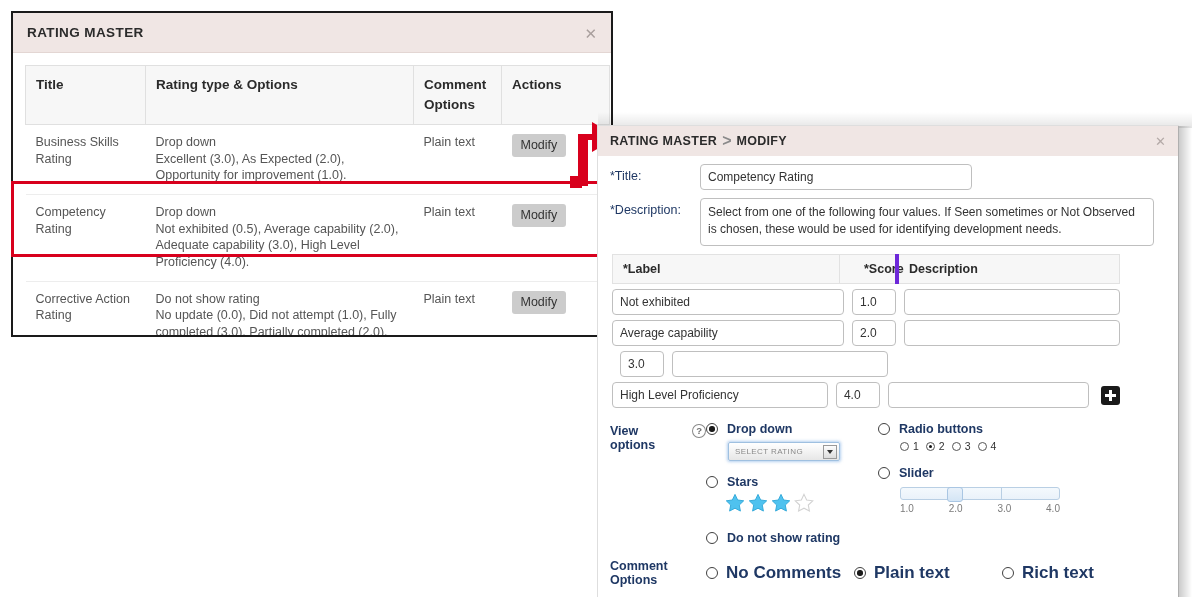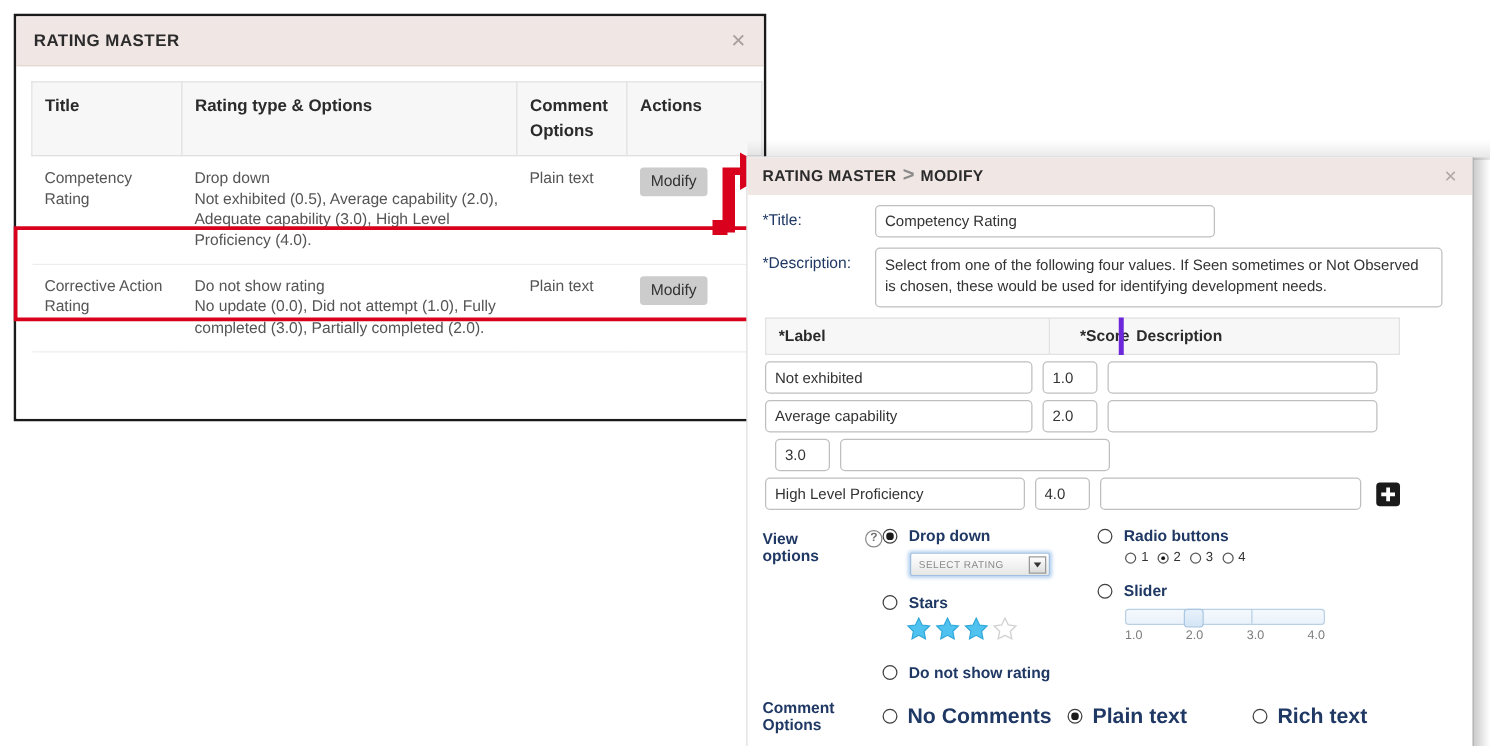--- a/index.html
+++ b/index.html
@@ -135,21 +135,21 @@
     border: 1px solid #e2e2e2;
     height: 30px; align-items: center;
   }
   .opt-head .oh {
     font-size: 12.5px; font-weight: bold; color: #2b2b2b;
   }
   .oh-label { width: 226px; padding-left: 10px; }
   .oh-score { width: 56px; border-left:1px solid #e2e2e2; padding-left: 24px; height:30px; line-height:30px;}
   .oh-desc  { flex: 1; border-left:4px solid #6d28d9; padding-left: 10px; height:30px; line-height:30px;}
   .opt-row { display: flex; align-items: center; margin-top: 5px; }
-  .oi-label { width: 214px; height: 26px; }
+  .oi-label { width: 232px; height: 26px; }
   .oi-score { width: 44px; height: 26px; margin-left: 8px; }
   .oi-desc  { width: 216px; height: 26px; margin-left: 8px; }
   .add-btn {
     width: 19px; height: 19px; background: #1a1a1a;
     border-radius: 3px; margin-left: 12px;
     position: relative; cursor: pointer; flex:none;
   }
   .add-btn::before, .add-btn::after {
     content:''; position:absolute; background:#fff;
   }
@@ -256,20 +256,31 @@
         <thead>
           <tr>
             <th class="col-title">Title</th>
             <th class="col-type">Rating type &amp; Options</th>
             <th class="col-cmt">Comment Options</th>
             <th class="col-act">Actions</th>
           </tr>
         </thead>
         <tbody>
           <tr>
+            <td>Business Skills Rating</td>
+            <td>
+              <span class="rt-kind">Drop down</span>
+              <span class="rt-opts">Excellent  (3.0),  As Expected  (2.0),  Opportunity for improvement  (1.0).</span>
+            </td>
+            <td>Plain text</td>
+            <td>
+              <button class="btn-modify">Modify</button>
+            </td>
+          </tr>
+          <tr>
             <td>Competency Rating</td>
             <td>
               <span class="rt-kind">Drop down</span>
               <span class="rt-opts">Not exhibited  (0.5),  Average capability (2.0),  Adequate capability  (3.0),  High Level Proficiency  (4.0).</span>
             </td>
             <td>Plain text</td>
             <td>
               <button class="btn-modify">Modify</button>
             </td>
           </tr>

